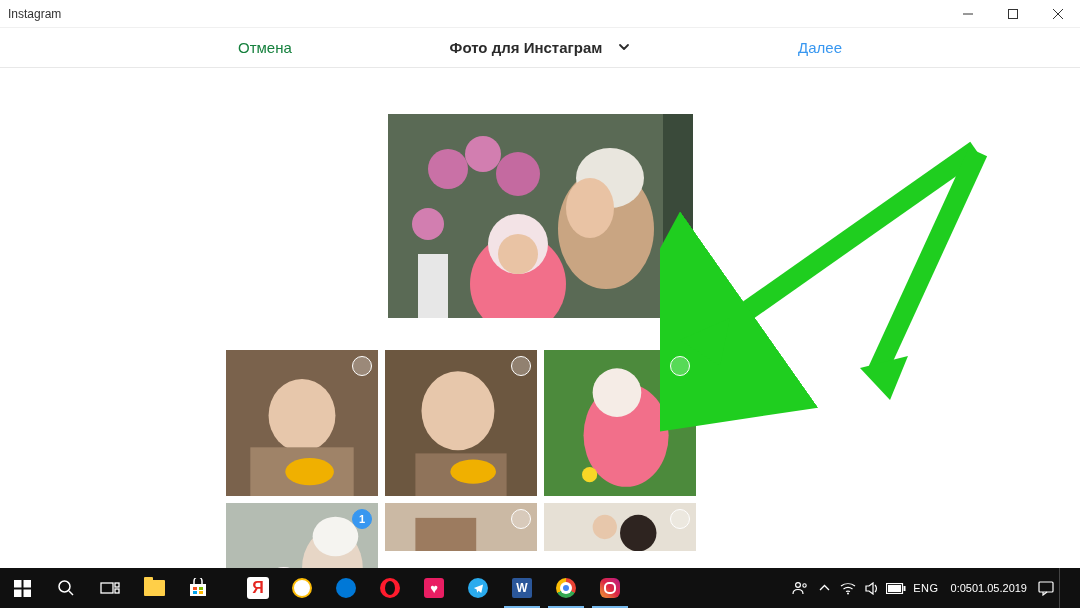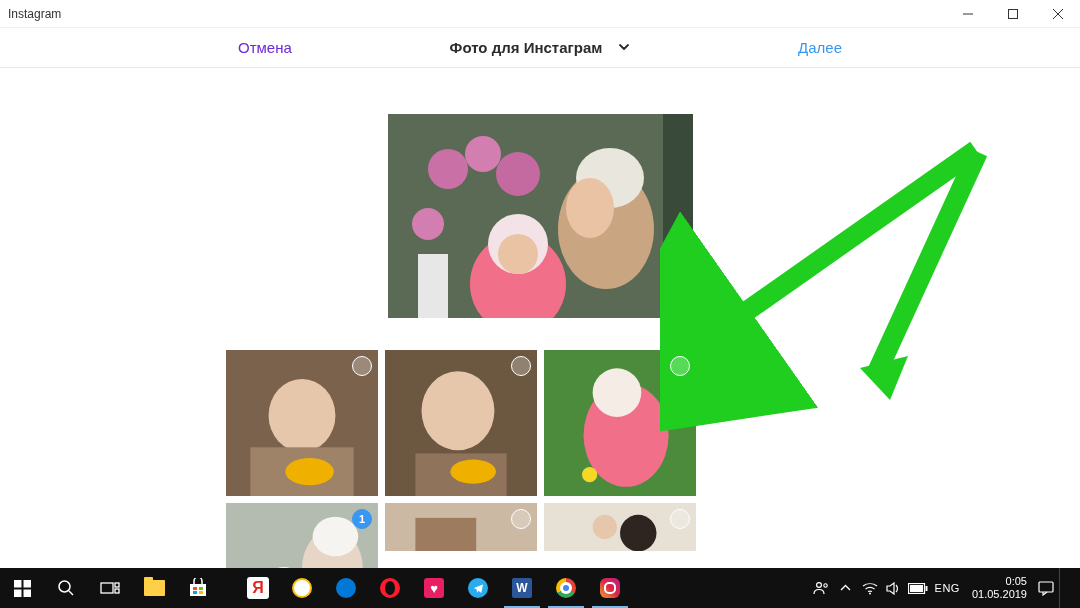--- a/index.html
+++ b/index.html
@@ -8,21 +8,21 @@
   
   .titlebar { height: 28px; display: flex; align-items: center; justify-content: space-between; padding: 0 0 0 8px; background: #fff; border-bottom: 1px solid #f0f0f0; }
   .titlebar-title { font-size: 12px; color: #333; }
   .win-controls { display: flex; height: 100%; }
   .win-btn { width: 45px; display: flex; align-items: center; justify-content: center; cursor: pointer; color: #333; }
   .win-btn svg { display:block; }
 
   
   .app-header { height: 40px; display: flex; align-items: center; position: relative; border-bottom: 1px solid #e8e8e8; }
   .hdr-left, .hdr-right { position: absolute; top: 0; bottom: 0; display: flex; align-items: center; font-size: 15px; }
-  .hdr-left { left: 238px; color: #6d28d9; cursor: pointer; }
+  .hdr-left { left: 238px; color: #15803d; cursor: pointer; }
   .hdr-center { margin: 0 auto; display: flex; align-items: center; font-size: 15px; font-weight: 600; color: #2b2b2b; cursor: pointer; gap: 16px;}
   .hdr-right { right: 238px; color: #3897f0; font-weight: 400; cursor: pointer; }
 
   
   .content { position: relative; height: calc(100% - 28px - 40px - 40px); display:flex; flex-direction:column; align-items:center; }
   .preview-wrap { margin-top: 46px; position: relative; }
   .preview-img { width: 305px; height: 204px; display:block; }
   .multi-btn { position: absolute; width: 32px; height: 32px; border-radius: 50%; background: #3897f0; right: -4px; bottom: -16px; display:flex; align-items:center; justify-content:center; box-shadow: 0 1px 4px rgba(0,0,0,0.25); cursor:pointer;}
   .multi-btn svg { display:block; }
 
@@ -37,21 +37,21 @@
   .arrow { position:absolute; pointer-events:none; }
 
   
   .taskbar { position:absolute; left:0; right:0; bottom:0; height:40px; background:#101010; display:flex; align-items:center; justify-content:space-between; color:#fff; font-size:11px; }
   .tb-left { display:flex; height:100%; align-items:center; }
   .tb-item { width:44px; height:100%; display:flex; align-items:center; justify-content:center; cursor:pointer; position:relative;}
   .tb-item.active::after{ content:""; position:absolute; bottom:0; left:4px; right:4px; height:2px; background:#76b9ed;}
   .tb-ico { width:22px; height:22px; display:flex; align-items:center; justify-content:center; color:#fff; }
   .tb-right { display:flex; align-items:center; height:100%; gap:2px; padding-right:16px;}
   .tray-ico { width:22px; display:flex; align-items:center; justify-content:center; height:100%; cursor:pointer;}
-  .clock { display:flex; flex-direction:column; align-items:flex-end; justify-content:center; line-height:1.15; padding:0 6px; cursor:pointer;}
+  .clock { display:flex; flex-direction:row; align-items:flex-start; justify-content:center; line-height:1.15; padding:0 6px; cursor:pointer;}
 
   
   .ph { width:100%; height:100%; display:block; }
 
   .yandex-y { font-family: Arial; font-weight:700; font-size:16px; color:#e52620; background:#fff; border-radius:3px; width:22px; height:22px; display:flex; align-items:center; justify-content:center;}
   .chrome-ring{width:20px;height:20px;border-radius:50%;background:conic-gradient(#ea4335 0 120deg,#34a853 120deg 240deg,#fbbc05 240deg 360deg); position:relative;}
   .chrome-ring::after{content:"";position:absolute;inset:4px;border-radius:50%;background:#fff;}
   .chrome-ring::before{content:"";position:absolute;inset:7px;border-radius:50%;background:#4285f4;z-index:1;}
   .opera-o{width:20px;height:20px;border-radius:50%;background:#ff1b2d;position:relative;}
   .opera-o::after{content:"";position:absolute;left:5px;right:5px;top:3px;bottom:3px;border-radius:50%;background:#101010;}

